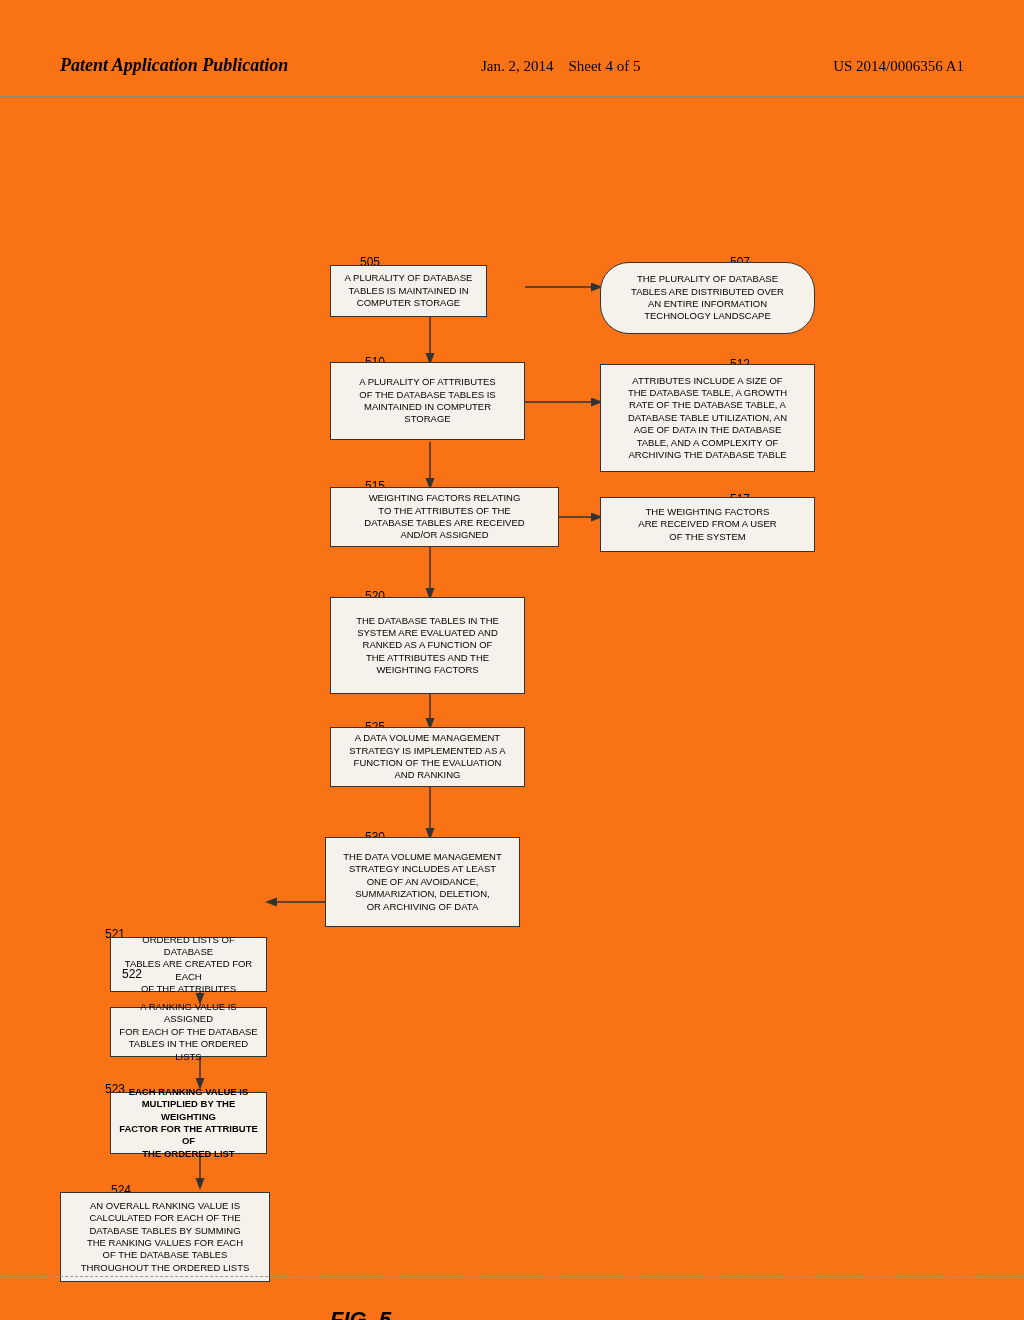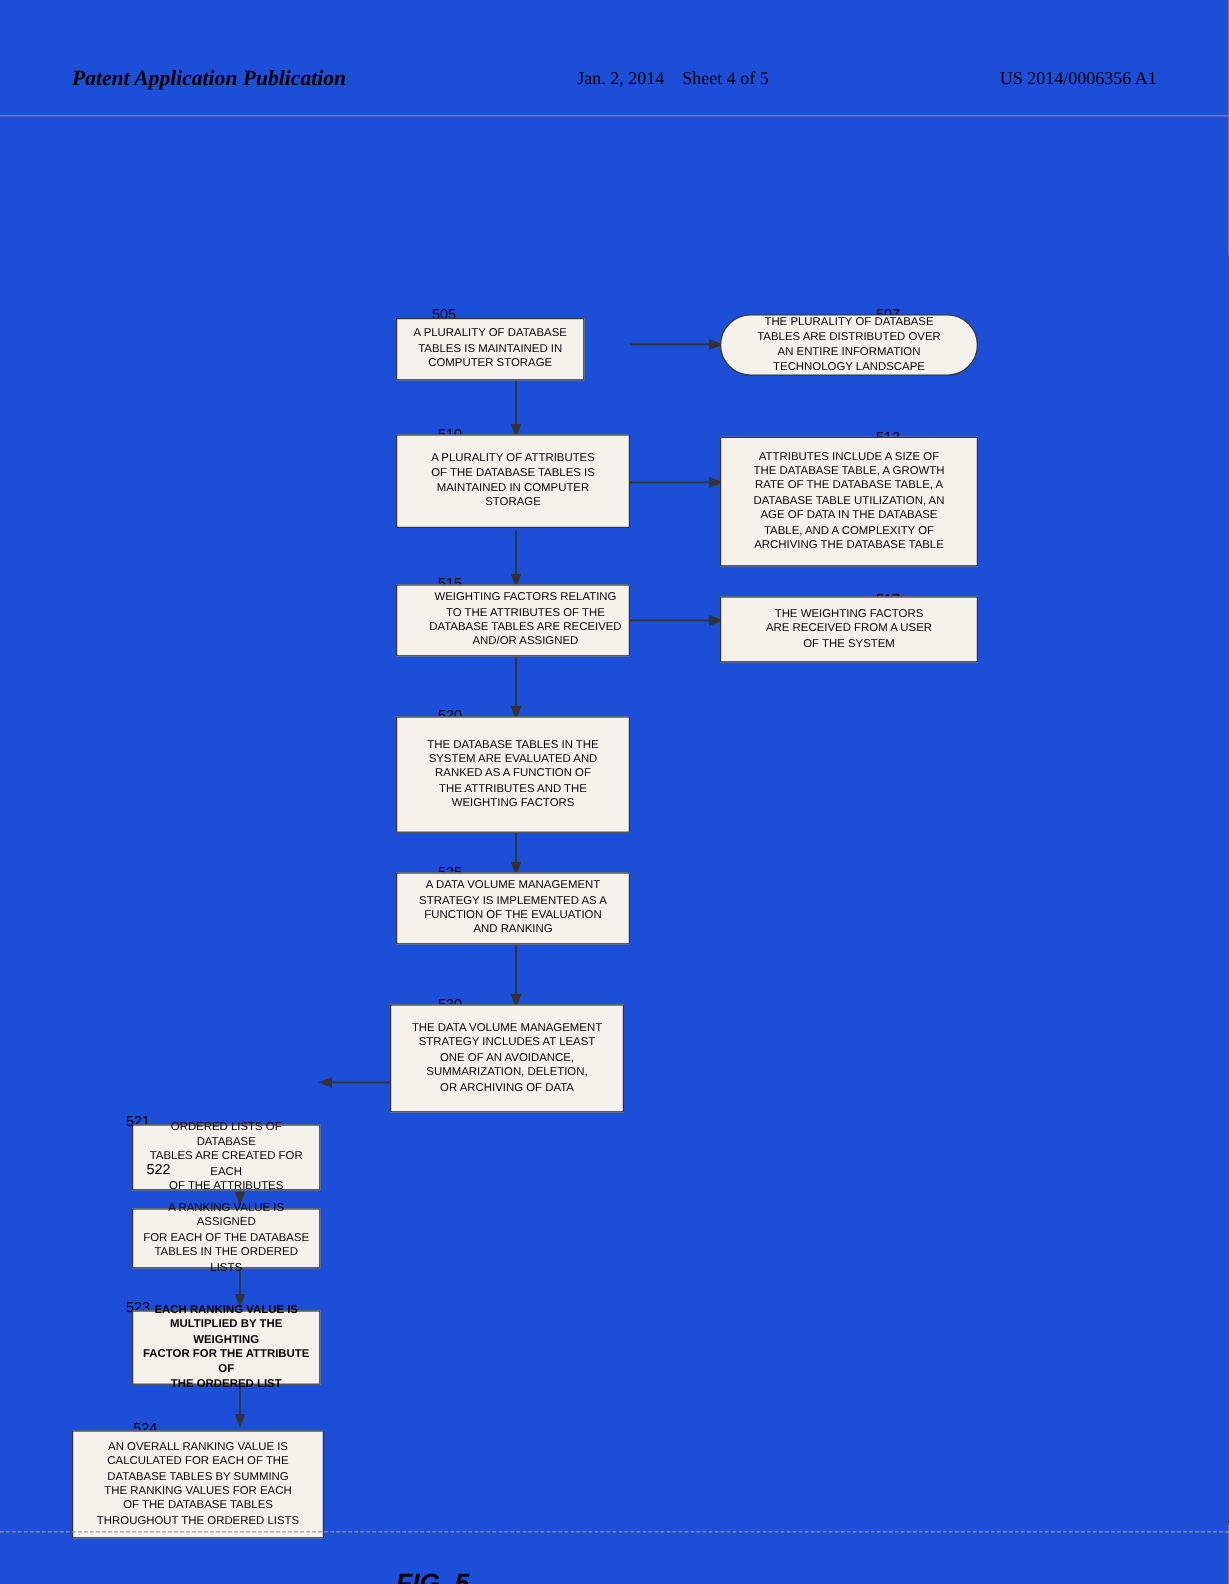--- a/index.html
+++ b/index.html
@@ -5,21 +5,21 @@
     * { margin: 0; padding: 0; box-sizing: border-box; }
     body {
       background: #f0ece4;
       font-family: 'Times New Roman', Times, serif;
       width: 1024px;
       min-height: 1320px;
       position: relative;
       overflow: hidden;
     }
     .page {
-      background: #1d4ed8;
+      background: #f97316;
       width: 1024px;
       min-height: 1320px;
       position: relative;
       padding: 0;
     }
     
     .header {
       display: flex;
       justify-content: space-between;
       align-items: flex-start;
@@ -147,21 +147,21 @@
     <div class="flow-box" style="left:330px; top:158px; width:157px; height:52px;">
       <span style="white-space:pre-line; font-size:9.5px;">A PLURALITY OF DATABASE
 TABLES IS MAINTAINED IN
 COMPUTER STORAGE</span>
     </div>
 
     <div class="ref-label" style="left:730px; top:148px;">
       <span>507</span>
     </div>
 
-    <div class="flow-box" style="left:600px; top:155px; width:215px; height:51px;border-radius:29px;">
+    <div class="flow-box" style="left:600px; top:155px; width:215px; height:72px;border-radius:29px;">
       <span style="white-space:pre-line; font-size:9.5px;">THE PLURALITY OF DATABASE
 TABLES ARE DISTRIBUTED OVER
 AN ENTIRE INFORMATION
 TECHNOLOGY LANDSCAPE</span>
     </div>
 
     <div class="ref-label" style="left:365px; top:248px;">
       <span>510</span>
     </div>
 
@@ -183,21 +183,21 @@
 DATABASE TABLE UTILIZATION, AN
 AGE OF DATA IN THE DATABASE
 TABLE, AND A COMPLEXITY OF
 ARCHIVING THE DATABASE TABLE</span>
     </div>
 
     <div class="ref-label" style="left:365px; top:372px;">
       <span>515</span>
     </div>
 
-    <div class="flow-box" style="left:330px; top:380px; width:195px; height:60px;justify-content:flex-end;">
+    <div class="flow-box" style="left:330px; top:380px; width:229px; height:60px;">
       <span style="white-space:pre-line; font-size:9.5px;">WEIGHTING FACTORS RELATING
 TO THE ATTRIBUTES OF THE
 DATABASE TABLES ARE RECEIVED
 AND/OR ASSIGNED</span>
     </div>
 
     <div class="ref-label" style="left:730px; top:385px;">
       <span>517</span>
     </div>
 

